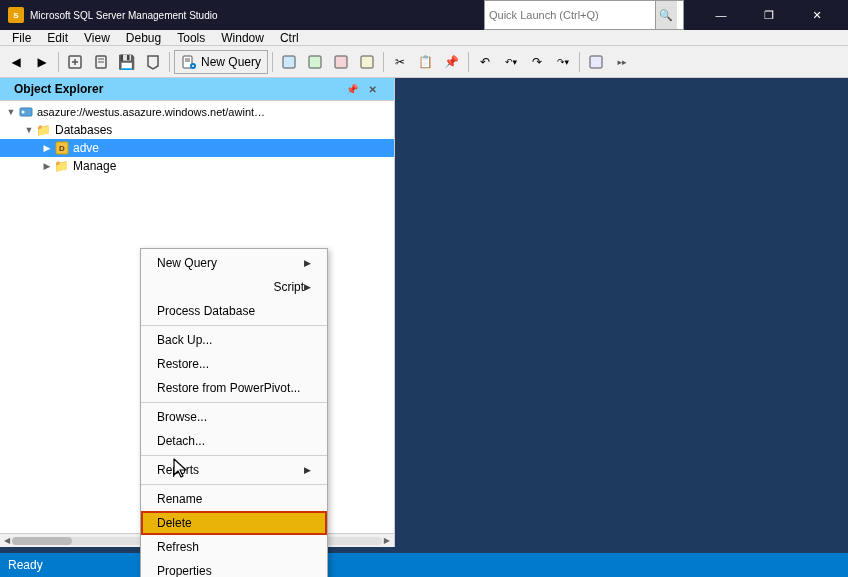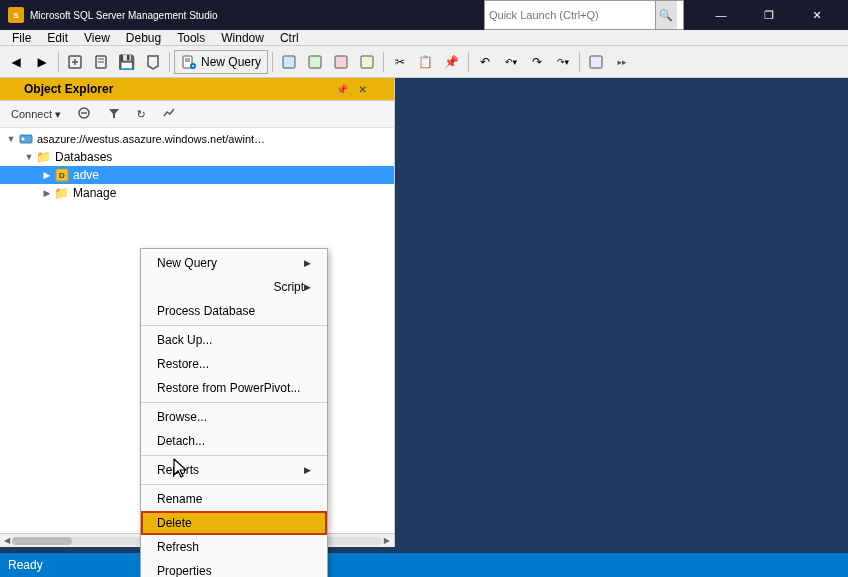--- a/index.html
+++ b/index.html
@@ -149,22 +149,22 @@
     
     .object-explorer {
       width: 395px;
       background: white;
       border-right: 1px solid #ccc;
       display: flex;
       flex-direction: column;
       position: relative;
     }
     .oe-header {
-      background: #eab308;
-      padding: 4px 24px;
+      background: #7dd3fc;
+      padding: 4px 14px;
       font-size: 12px;
       font-weight: bold;
       border-bottom: 1px solid #ccc;
       display: flex;
       align-items: center;
       justify-content: space-between;
     }
     .oe-header-controls {
       display: flex;
       gap: 4px;
@@ -440,40 +440,20 @@
 
   <div class="object-explorer">
     <div class="oe-header">
       <span>Object Explorer</span>
       <div class="oe-header-controls">
         <span class="oe-header-btn">📌</span>
         <span class="oe-header-btn">✕</span>
       </div>
     </div>
 
-    <div class="oe-toolbar">
-      <div class="oe-toolbar-btn">Connect ▾</div>
-      <div class="oe-toolbar-btn">
-        <svg width="14" height="14" viewBox="0 0 14 14">
-          <circle cx="7" cy="7" r="5" fill="none" stroke="#555" stroke-width="1.5"></circle>
-          <line x1="4" y1="7" x2="10" y2="7" stroke="#555" stroke-width="1.5"></line>
-        </svg>
-      </div>
-      <div class="oe-toolbar-btn">
-        <svg width="14" height="14" viewBox="0 0 14 14">
-          <path d="M2 3 L12 3 L8 8 L8 12 L6 12 L6 8 Z" fill="#555"></path>
-        </svg>
-      </div>
-      <div class="oe-toolbar-btn">↻</div>
-      <div class="oe-toolbar-btn">
-        <svg width="14" height="14" viewBox="0 0 14 14">
-          <polyline points="2,10 5,6 8,8 12,3" fill="none" stroke="#555" stroke-width="1.5"></polyline>
-        </svg>
-      </div>
-    </div>
 
     <div class="oe-tree">
 
       <div class="tree-item" style="padding-left: 4px;">
         <span class="tree-expander">▼</span>
         <span class="tree-icon">
           <svg width="14" height="14" viewBox="0 0 14 14">
             <rect x="1" y="3" width="12" height="8" rx="1" fill="#5ba3dc" stroke="#3a82bb" stroke-width="1"></rect>
             <circle cx="4" cy="7" r="1.5" fill="white"></circle>
           </svg>

